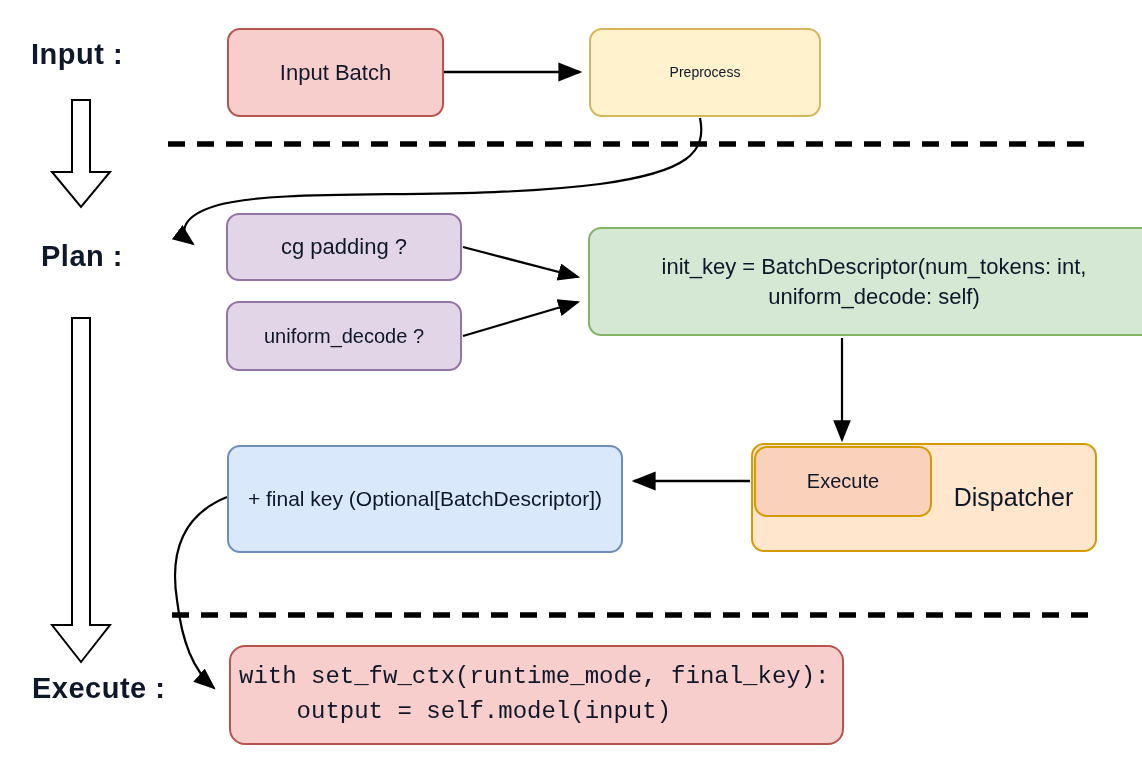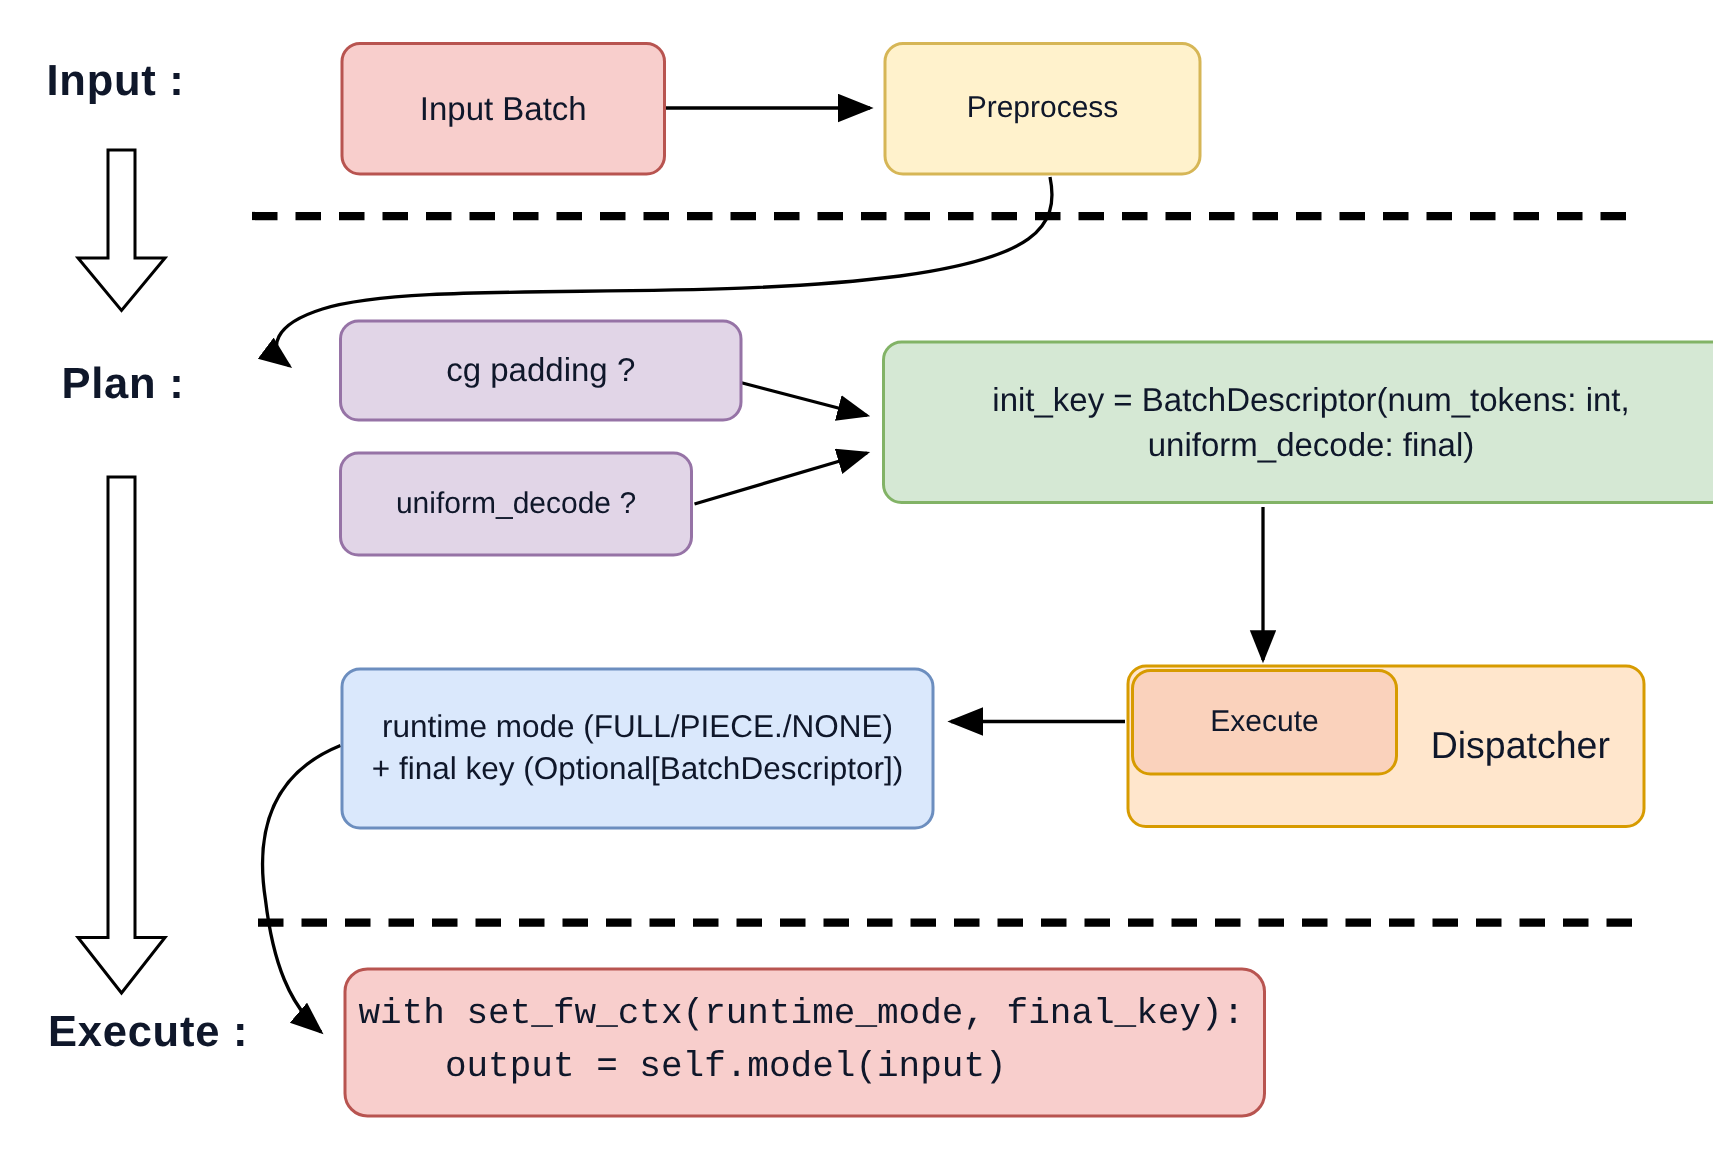--- a/index.html
+++ b/index.html
@@ -56,37 +56,36 @@
     <path d="M 227 497 C 180 516, 170 555, 177 600 C 182 642, 193 670, 214 688" fill="none" stroke="#000" stroke-width="2.2" marker-end="url(#arw)"></path>
   </svg>
 
   <div class="stage-label" style="left:31px;top:38px;">Input :</div>
   <div class="stage-label" style="left:41px;top:240px;">Plan :</div>
   <div class="stage-label" style="left:32px;top:672px;">Execute :</div>
 
   <div class="node n-red" style="left:227px;top:28px;width:217px;height:89px;font-size:22px;">
     <span>Input Batch</span>
   </div>
-  <div class="node n-yellow" style="left:589px;top:28px;width:212px;height:89px;font-size:20px;">
+  <div class="node n-yellow" style="left:589px;top:28px;width:232px;height:89px;font-size:14px;">
     <span>Preprocess</span>
   </div>
 
-  <div class="node n-purple" style="left:226px;top:213px;width:269px;height:68px;font-size:22px;">
+  <div class="node n-purple" style="left:226px;top:213px;width:236px;height:68px;font-size:22px;">
     <span>cg padding ?</span>
   </div>
   <div class="node n-purple" style="left:226px;top:301px;width:236px;height:70px;font-size:20px;">
     <span>uniform_decode ?</span>
   </div>
   <div class="node n-green" style="left:588px;top:227px;width:572px;height:109px;font-size:22px;">
     <span>init_key = BatchDescriptor(num_tokens: int,</span>
-    <span>uniform_decode: final)</span>
+    <span>uniform_decode: self)</span>
   </div>
 
   <div class="node n-blue" style="left:227px;top:445px;width:396px;height:108px;font-size:21px;">
-    <span>runtime mode (FULL/PIECE./NONE)</span>
     <span>+ final key (Optional[BatchDescriptor])</span>
   </div>
 
   <div class="node n-orange" style="left:751px;top:443px;width:346px;height:109px;"></div>
   <div class="node n-salmon" style="left:754px;top:446px;width:178px;height:71px;font-size:20px;">
     <span>Execute</span>
   </div>
   <div class="node" style="left:930px;top:443px;width:167px;height:109px;font-size:25px;border:none;background:transparent;">
     <span>Dispatcher</span>
   </div>

